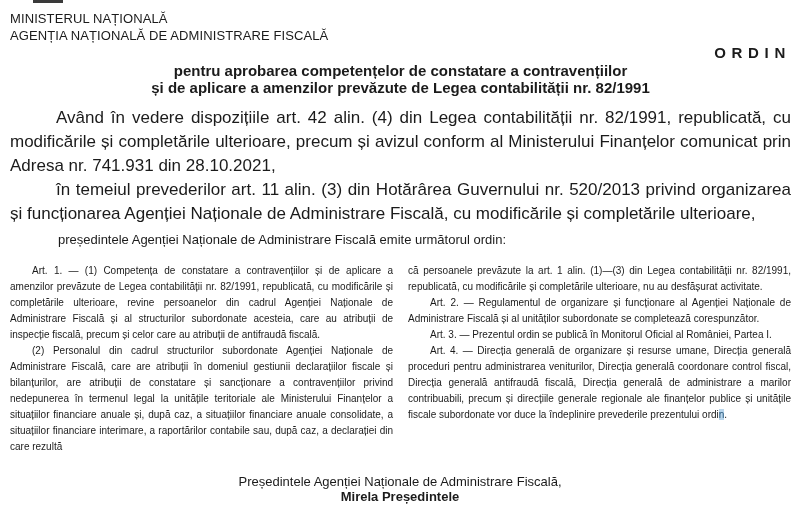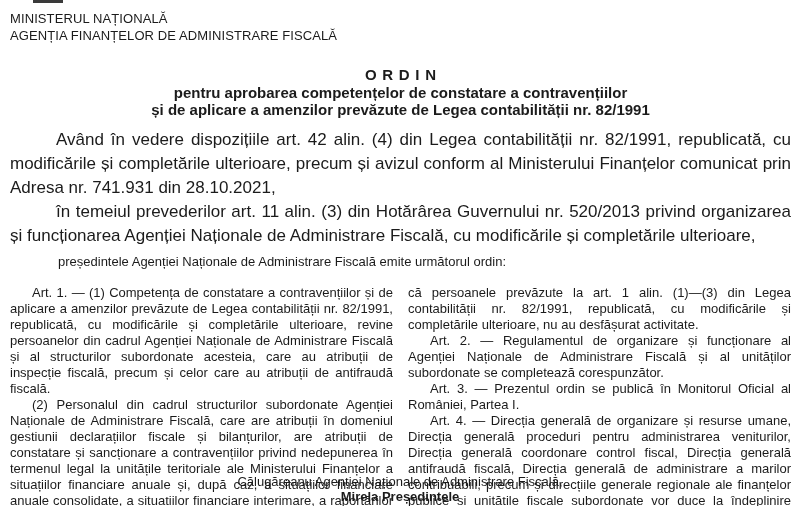--- a/index.html
+++ b/index.html
@@ -16,22 +16,22 @@
     -webkit-font-smoothing: antialiased;
   }
   .scan-artifact {
     position: absolute;
     left: 33px; top: 0;
     width: 30px; height: 3px;
     background: #3a3a3a;
   }
   .issuer { font-size: 13px; line-height: 17px; letter-spacing: 0.1px; }
   .kind {
-    margin-top: 22px;
-    text-align: center;
+    margin-top: 0;
+    text-align: right;
     font-weight: 700;
     font-size: 15px;
     line-height: 17px;
     letter-spacing: 0.38em;
     text-indent: 0.38em; 
   }
   .title {
     margin-top: 1px;
     text-align: center;
     font-weight: 700;
@@ -54,21 +54,21 @@
   }
   .enacting strong { font-weight: 400; }
   .columns {
     display: flex;
     gap: 15px;
     margin-top: 15px;
   }
   .col { flex: 1 1 0; min-width: 0; }
   .body-par {
     margin: 0;
-    font-size: 13px;
+    font-size: 10px;
     line-height: 16px;
     text-align: justify;
   }
   .indent { text-indent: 22px; }
   .hl {
     color: #1e4f74;
     background: #b9d6ec;
   }
   .signature {
     position: absolute;
@@ -82,21 +82,21 @@
 </style>
 </head>
 <body>
 
 <div class="page">
 
   <div class="scan-artifact"></div>
 
   <div class="issuer">
     <div>MINISTERUL NAȚIONALĂ</div>
-    <div>AGENȚIA FINANȚELOR DE ADMINISTRARE FISCALĂ</div>
+    <div>AGENȚIA NAȚIONALĂ DE ADMINISTRARE FISCALĂ</div>
   </div>
 
   <div class="kind">ORDIN</div>
 
   <div class="title">
     <div>pentru aprobarea competențelor de constatare a contravențiilor</div>
     <div>și de aplicare a amenzilor prevăzute de Legea contabilității nr. 82/1991</div>
   </div>
 
   <p class="preamble first">Având în vedere dispozițiile art. 42 alin. (4) din Legea contabilității nr. 82/1991, republicată, cu modificările și completările ulterioare, precum și avizul conform al Ministerului Finanțelor comunicat prin Adresa nr. 741.931 din 28.10.2021,</p>
@@ -115,17 +115,17 @@
     <div class="col">
       <p class="body-par">că persoanele prevăzute la art. 1 alin. (1)—(3) din Legea contabilității nr. 82/1991, republicată, cu modificările și completările ulterioare, nu au desfășurat activitate.</p>
       <p class="body-par indent">Art. 2. — Regulamentul de organizare și funcționare al Agenției Naționale de Administrare Fiscală și al unităților subordonate se completează corespunzător.</p>
       <p class="body-par indent">Art. 3. — Prezentul ordin se publică în Monitorul Oficial al României, Partea I.</p>
       <p class="body-par indent"><span>Art. 4. — Direcția generală de organizare și resurse umane, Direcția generală proceduri pentru administrarea veniturilor, Direcția generală coordonare control fiscal, Direcția generală antifraudă fiscală, Direcția generală de administrare a marilor contribuabili, precum și direcțiile generale regionale ale finanțelor publice și unitățile fiscale subordonate vor duce la îndeplinire prevederile prezentului ordi</span><span class="hl">n</span><span>.</span></p>
     </div>
 
   </div>
 
   <div class="signature">
-    <div>Călugăreanu Agenției Naționale de Administrare Fiscală,</div>
+    <div>Președintele Agenției Naționale de Administrare Fiscală,</div>
     <div class="sig-name">Mirela Președintele</div>
   </div>
 
 </div>
 
 </body></html>

